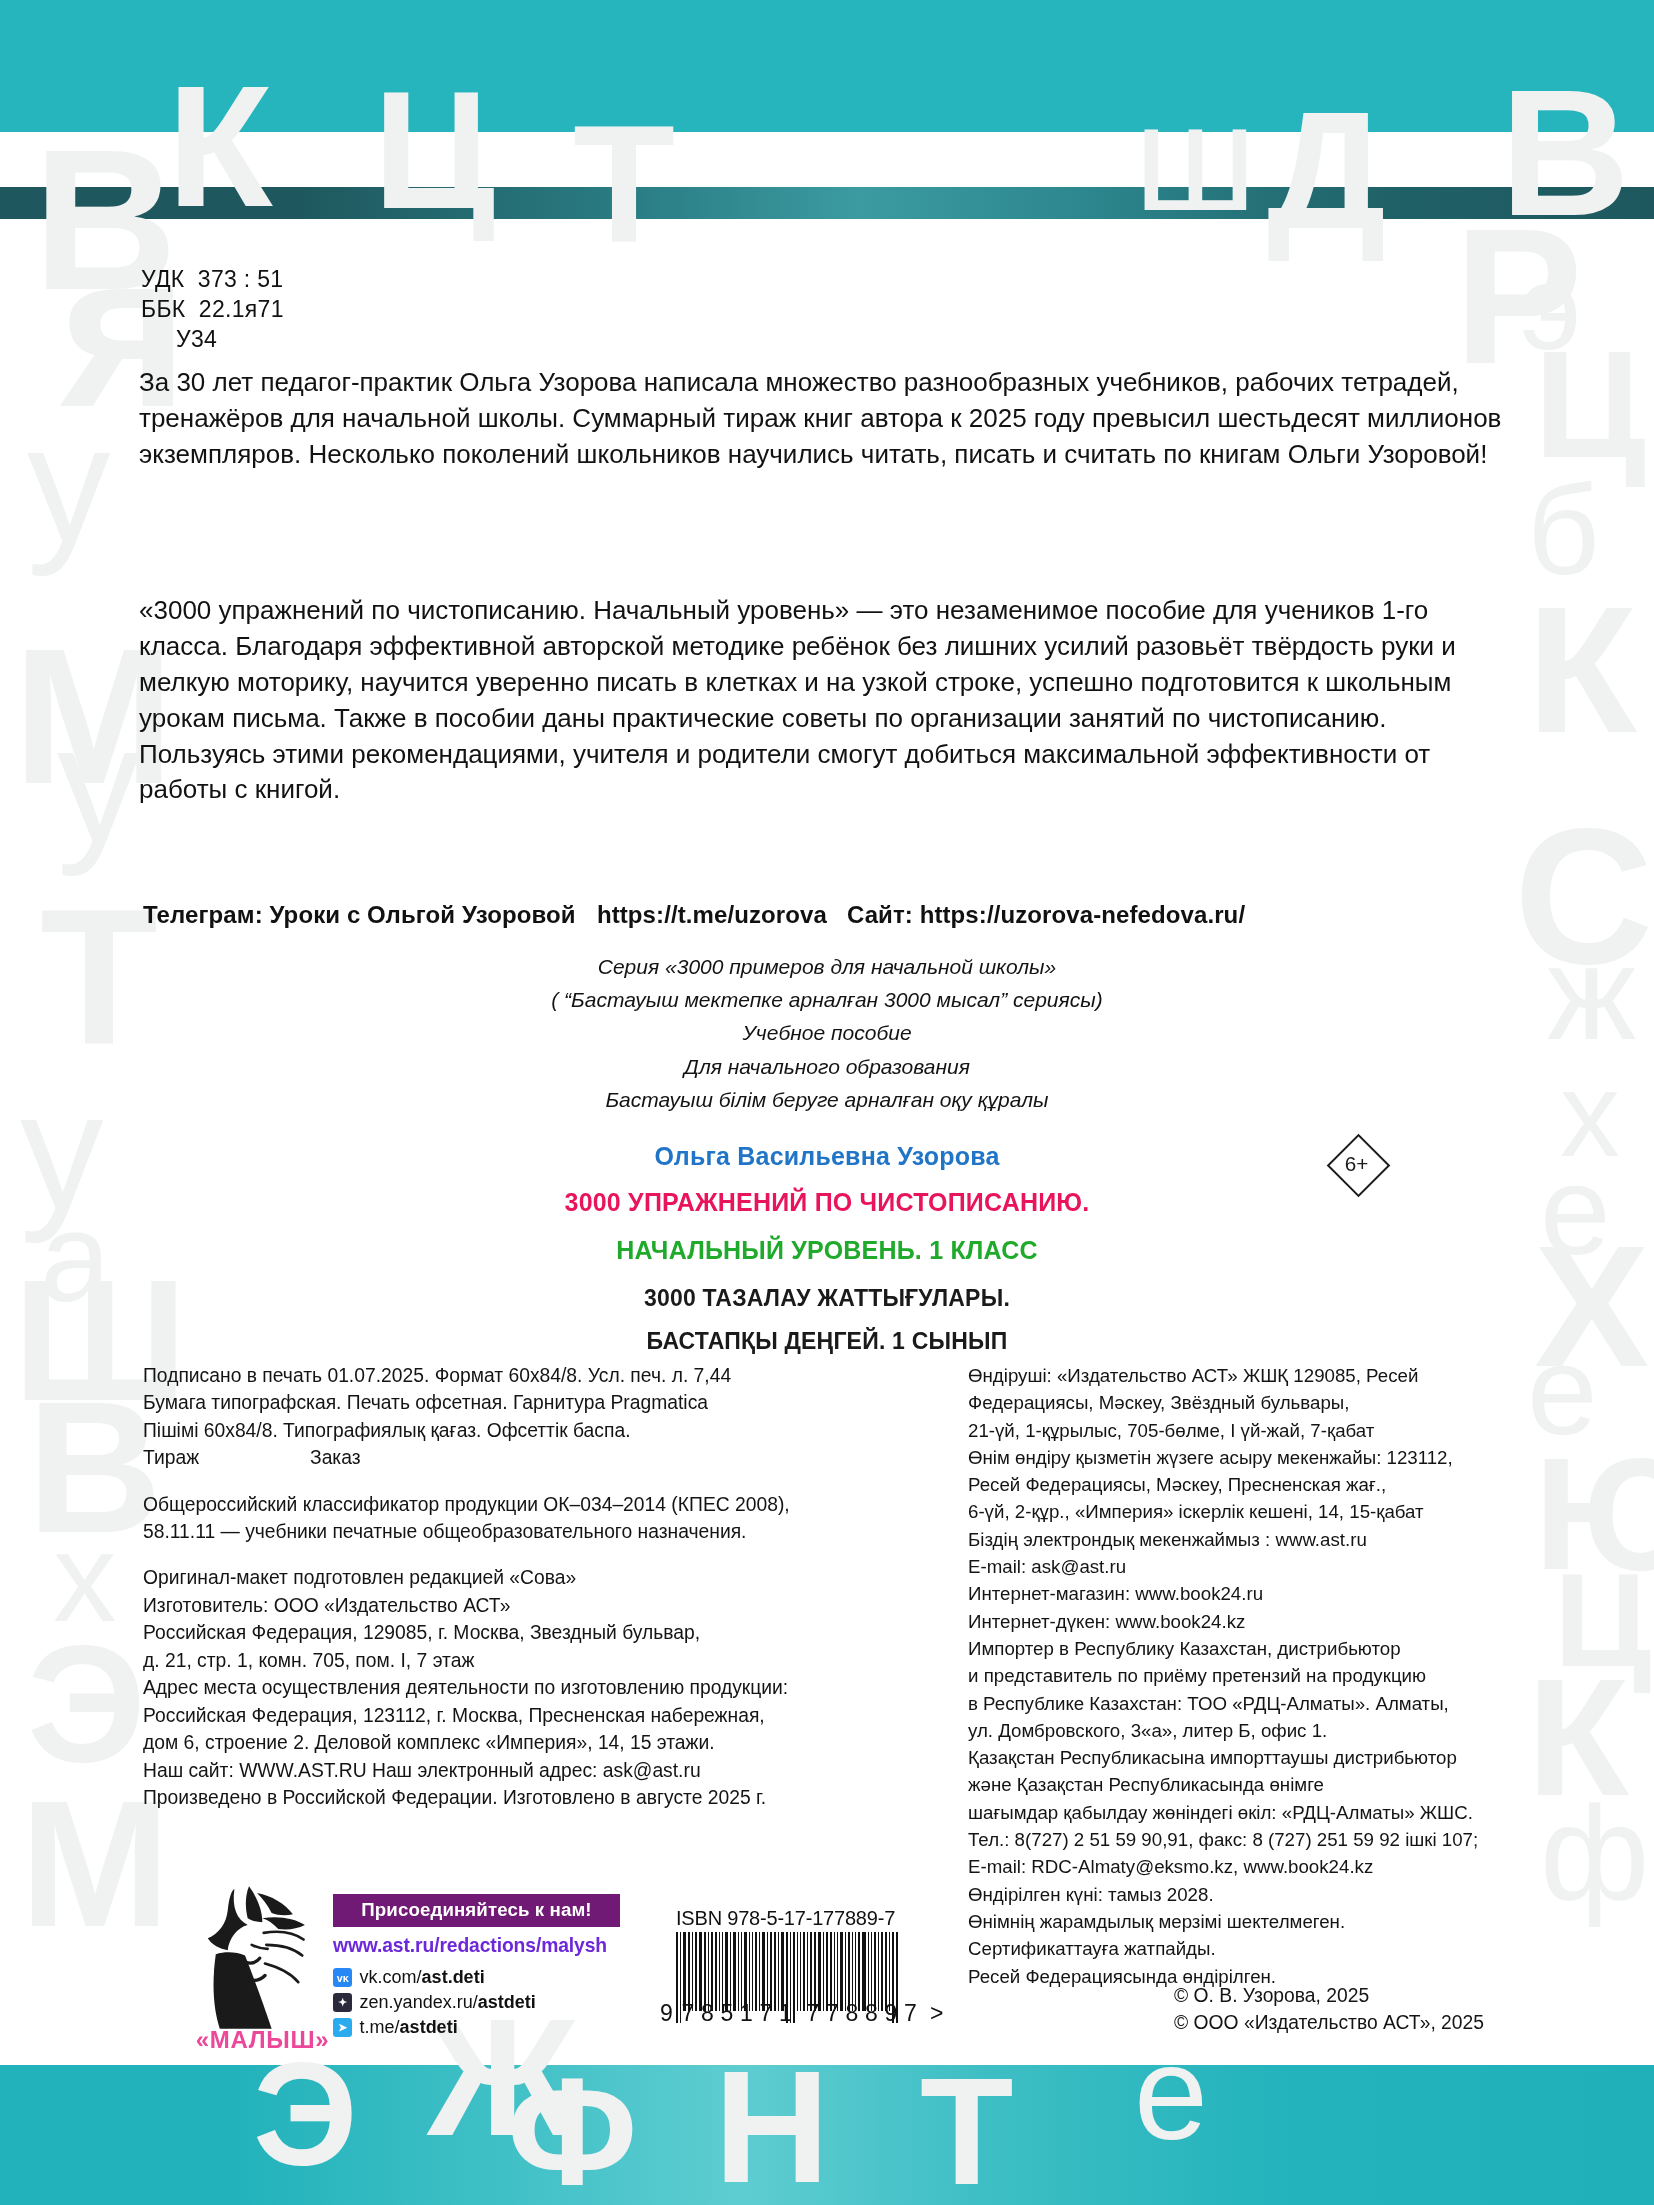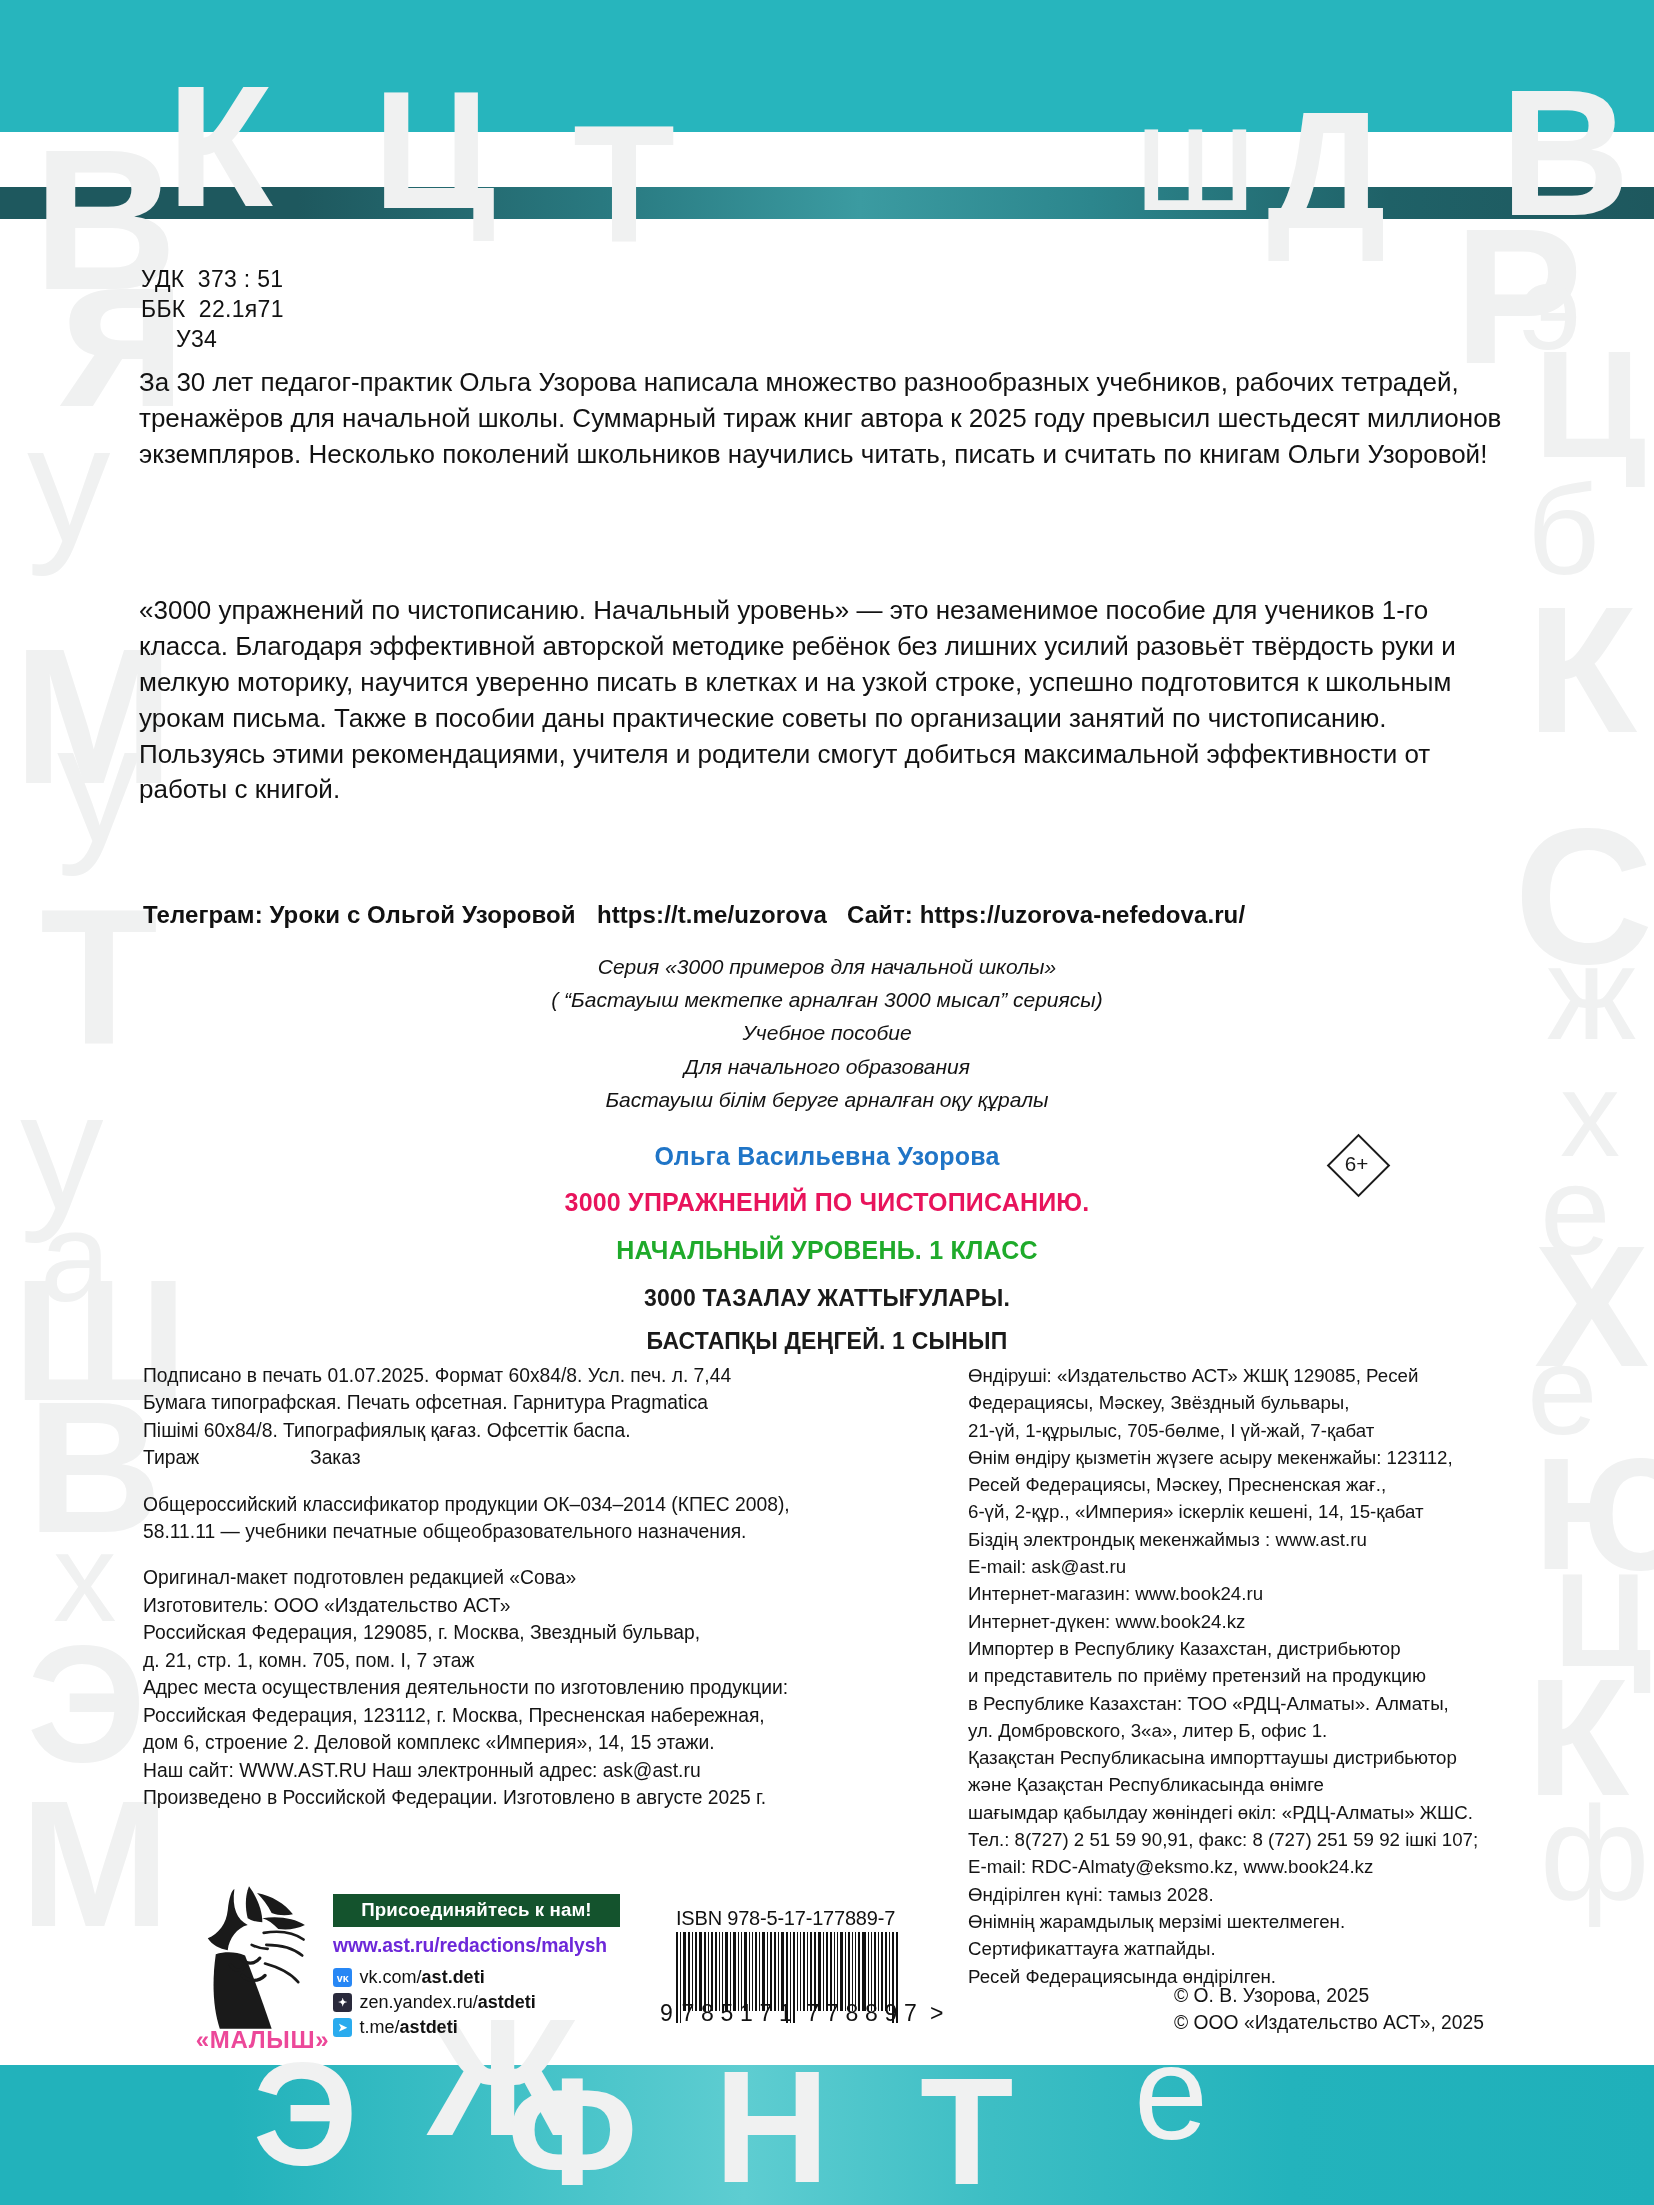--- a/index.html
+++ b/index.html
@@ -193,21 +193,21 @@
     letter-spacing: 0.7px;
     margin-top: 20px;
   }
 
   .join-box {
     position: absolute;
     left: 333px; top: 1894px;
     width: 287px;
   }
   .join-banner {
-    background: #14532d;
+    background: #701a75;
     color: #ffffff;
     font-size: 18.7px;
     font-weight: bold;
     text-align: center;
     padding: 5.3px 0 6px 0;
     letter-spacing: 0.1px;
   }
   .join-url {
     margin-top: 7.3px;
     font-size: 19.3px;

